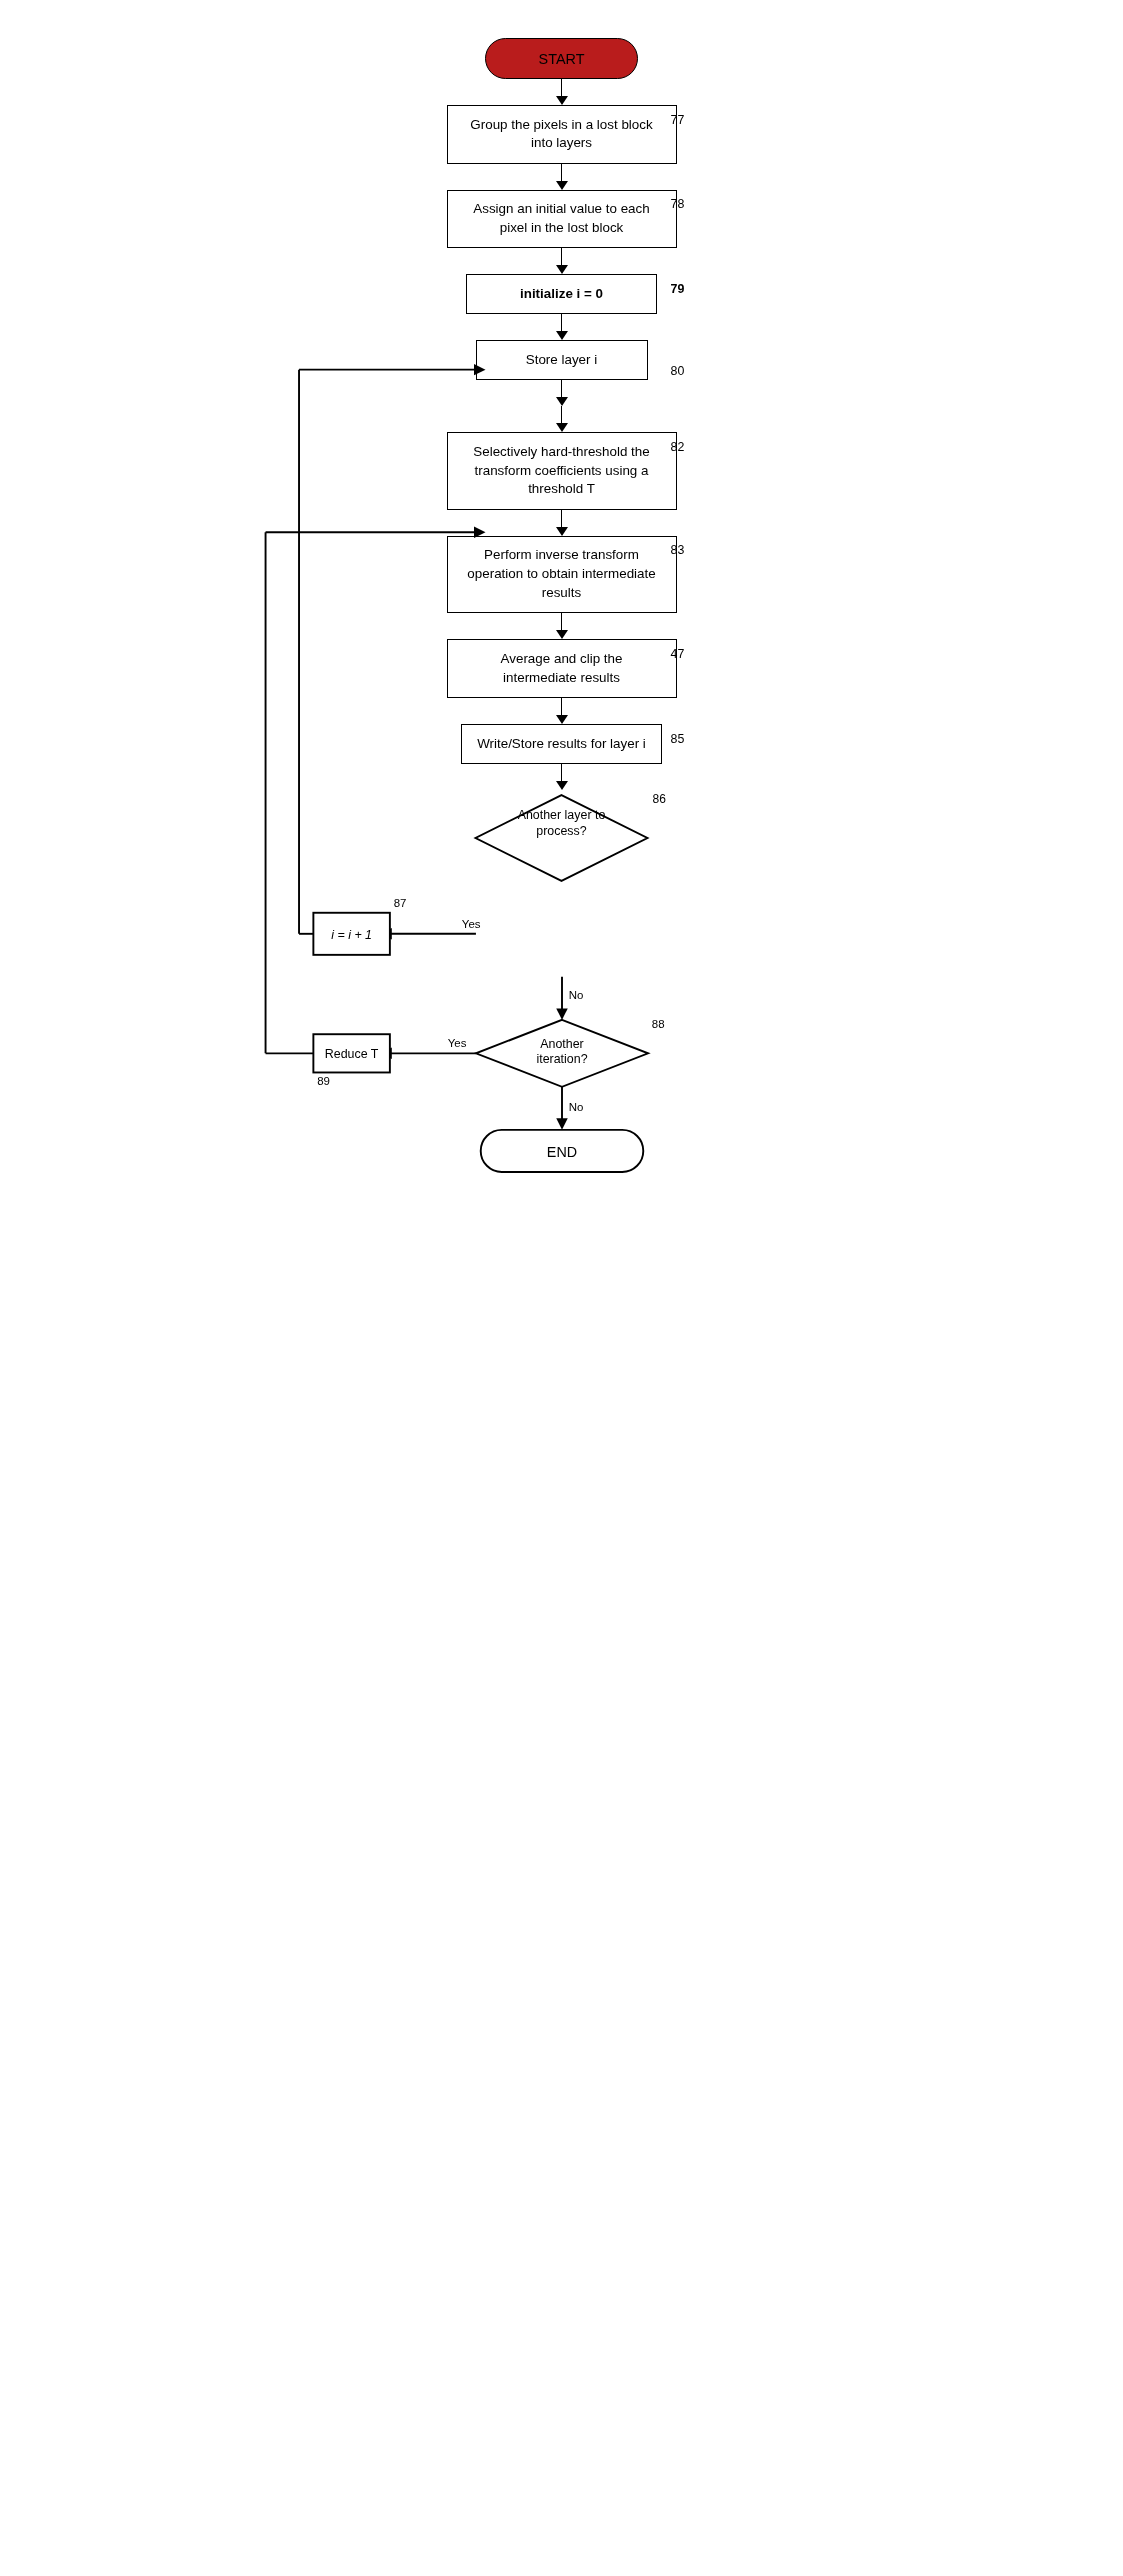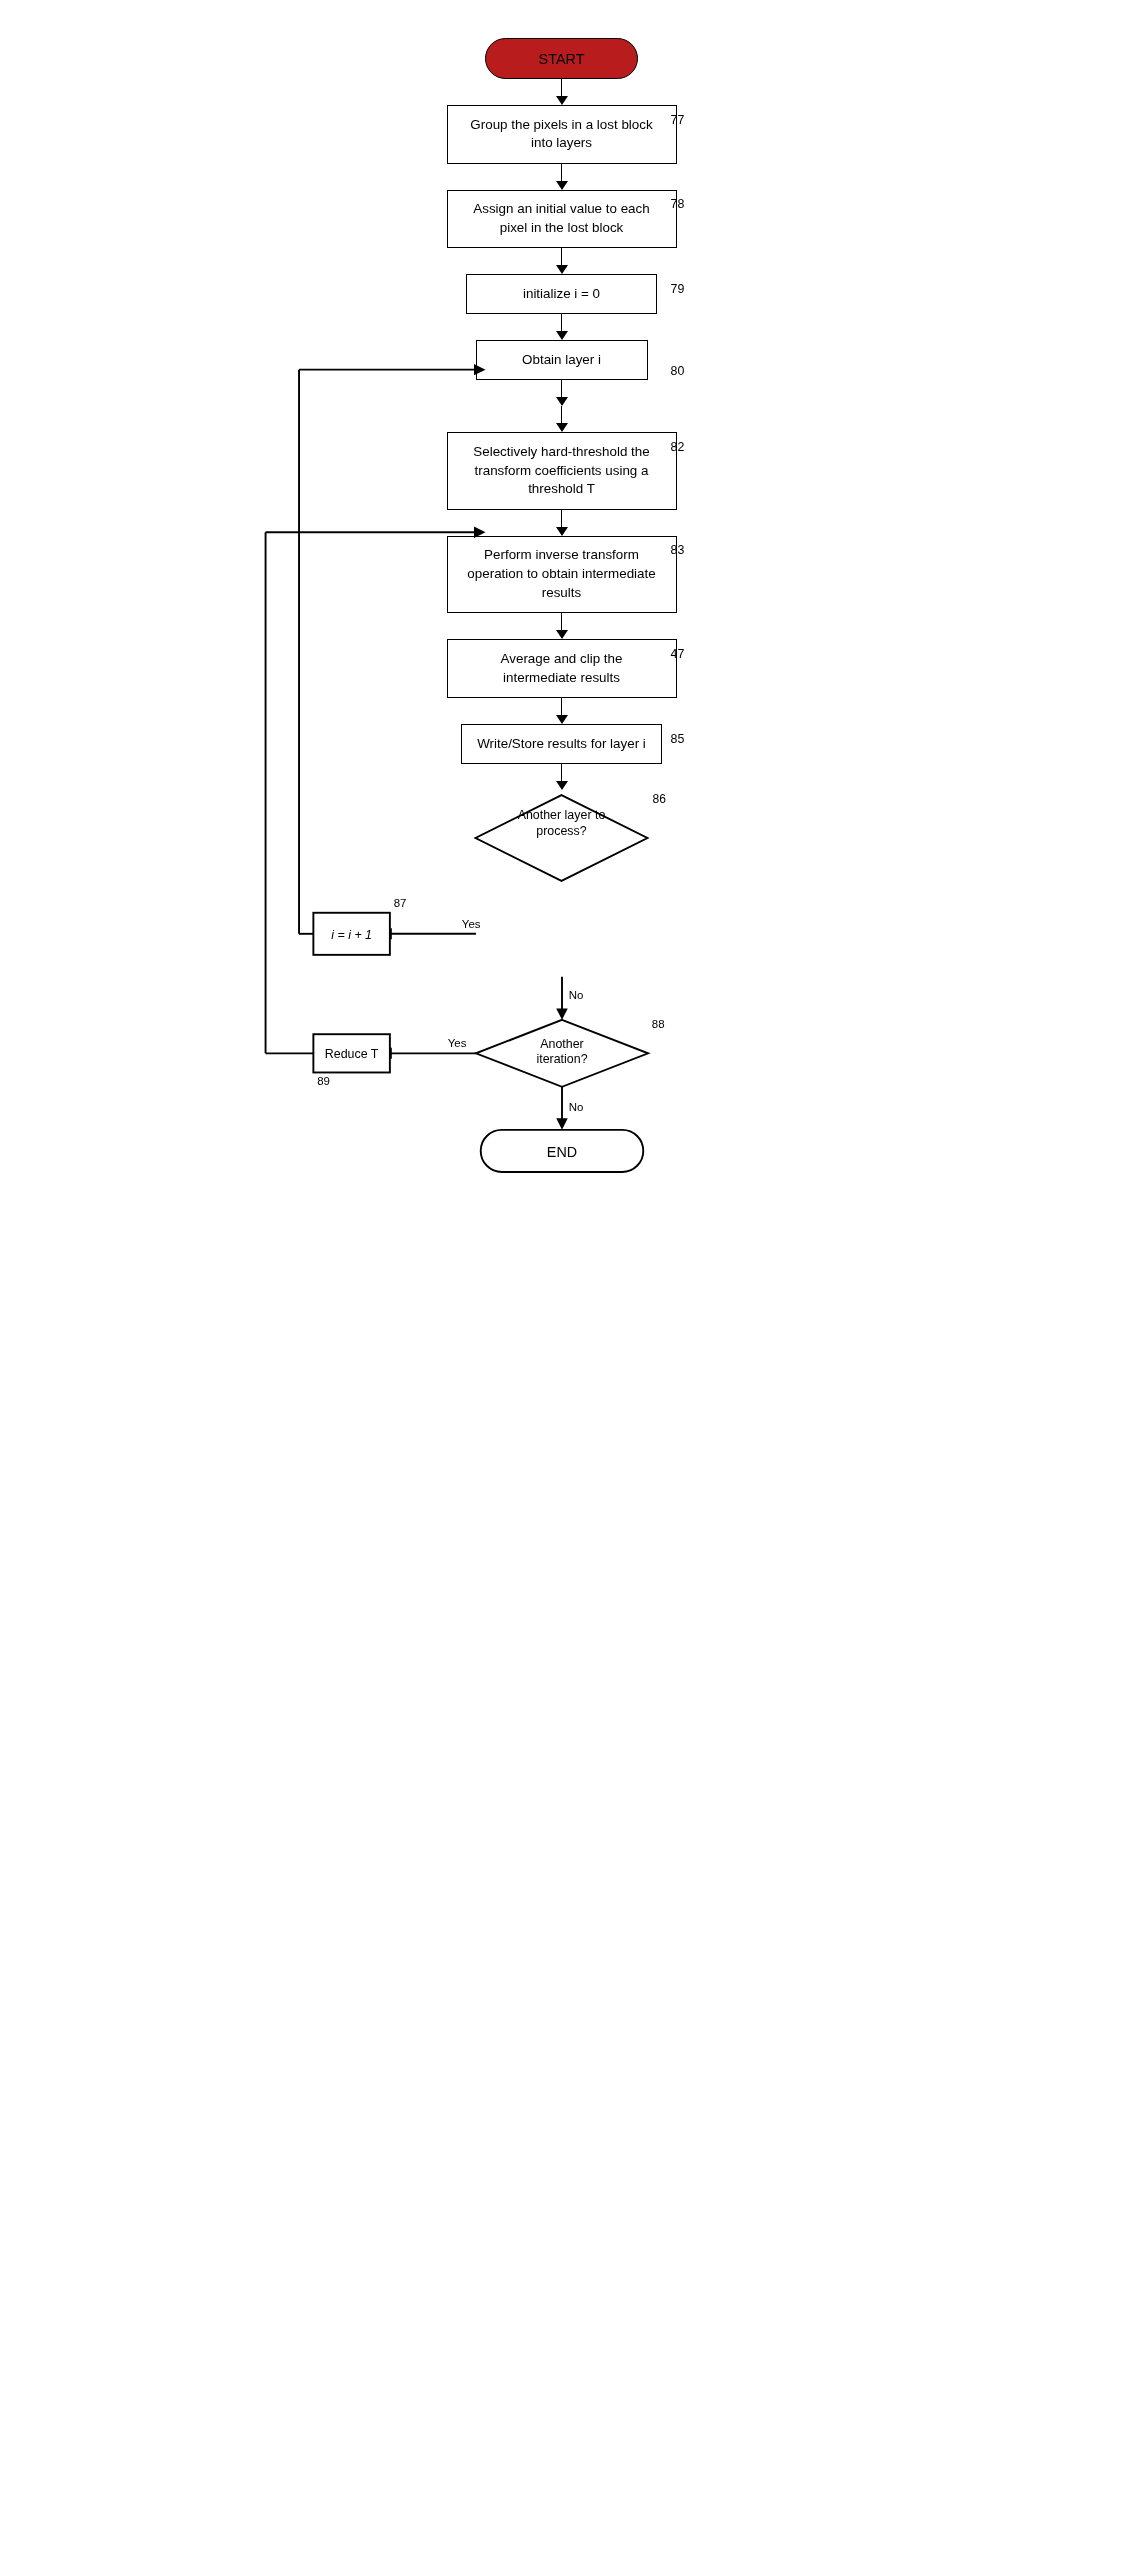--- a/index.html
+++ b/index.html
@@ -98,30 +98,30 @@
   <div class="connector-down-arrow"></div>
 
   <div class="row-with-label">
     <div class="shape-rect">Assign an initial value to each pixel in the lost block</div>
     <span class="label-num" style="position:absolute; left: calc(50% + 101px); top:3.8px;">78</span>
   </div>
 
   <div class="v-line" style="height:17px;"></div>
   <div class="connector-down-arrow"></div>
 
-  <div class="row-with-label" style="position:relative;">
+  <div class="row-with-label" style="position:relative;font-weight:bold;">
     <div class="shape-rect" style="min-width:191px;">initialize  i = 0</div>
     <span class="label-num" style="position:absolute; left: calc(50% + 101px); top:3.8px;">79</span>
   </div>
 
   <div class="v-line" style="height:17px;"></div>
   <div class="connector-down-arrow"></div>
 
   <div class="row-with-label">
-    <div class="shape-rect">Obtain layer i</div>
+    <div class="shape-rect">Store layer i</div>
     <span class="label-num" style="position:absolute; left: calc(50% + 101px); top:20px;">80</span>
   </div>
 
   <div class="v-line" style="height:17px;"></div>
   <div class="connector-down-arrow"></div>
 
 
   <div class="v-line" style="height:17px;"></div>
   <div class="connector-down-arrow"></div>
 

